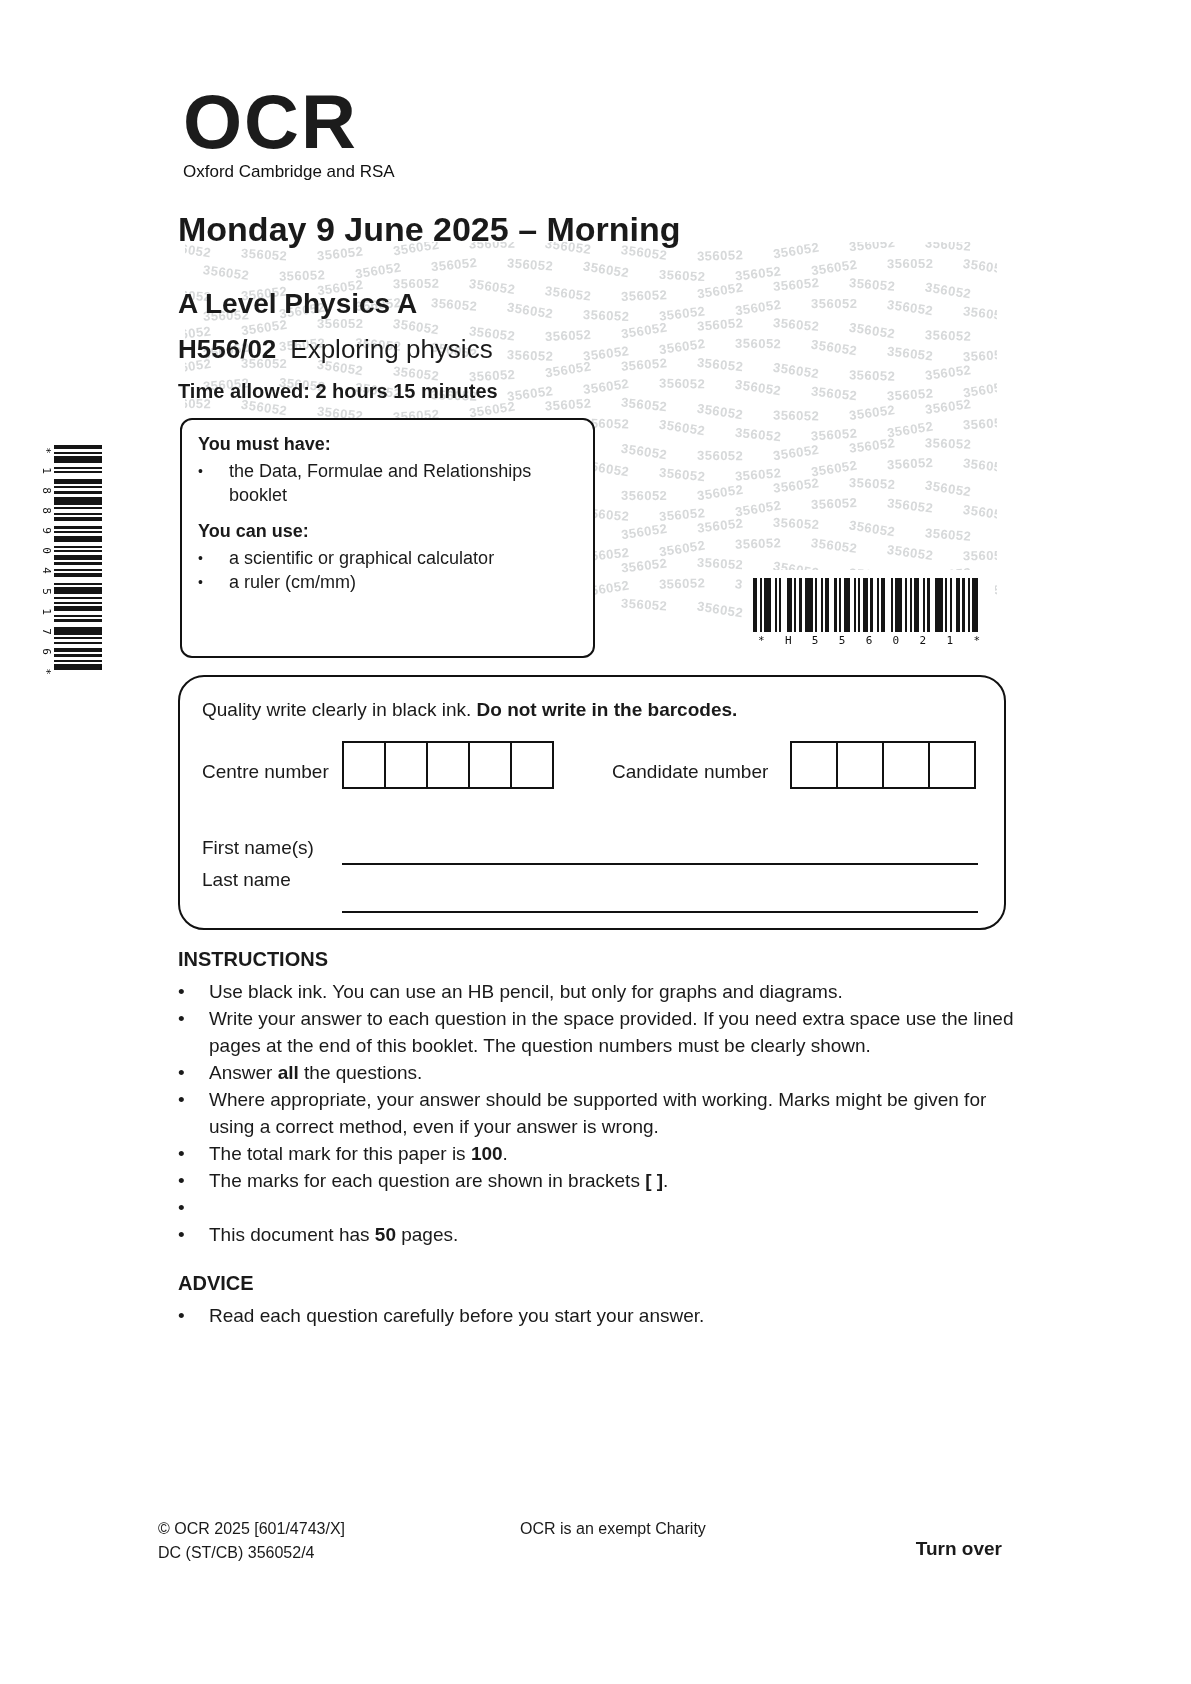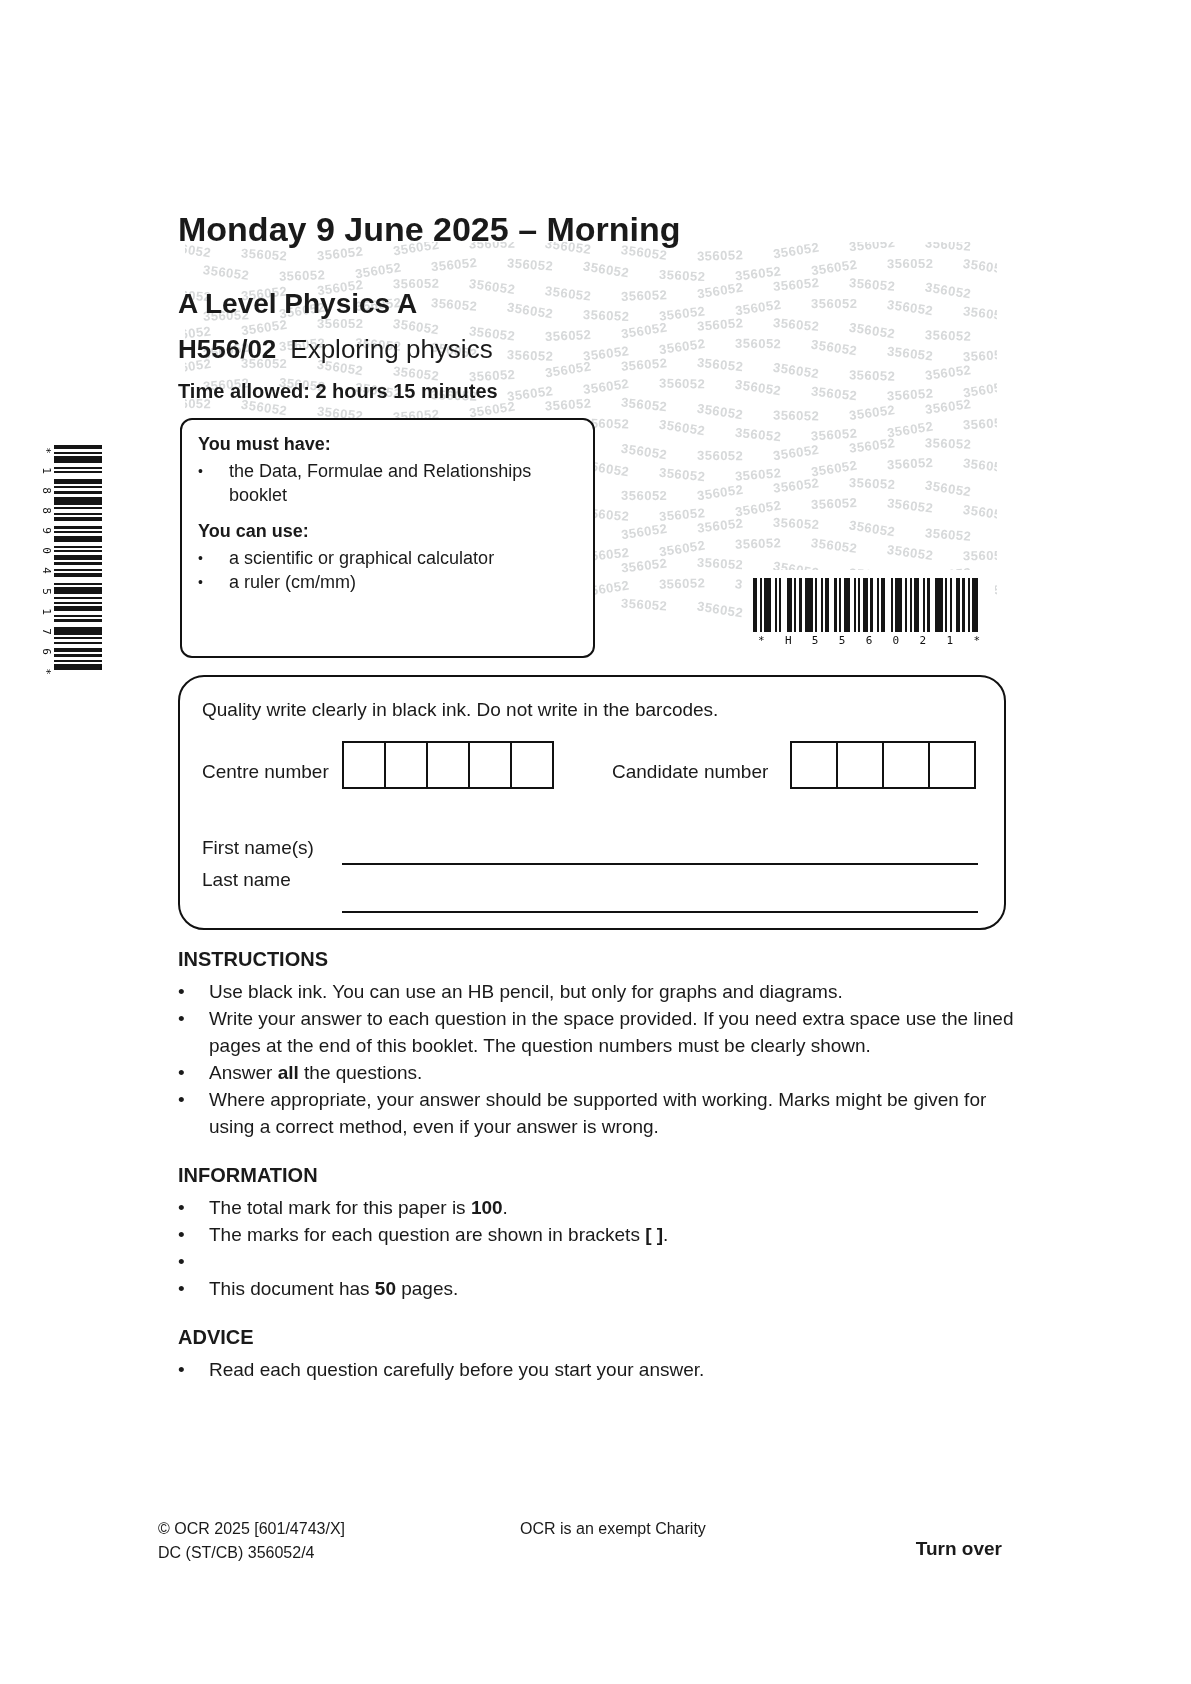--- a/index.html
+++ b/index.html
@@ -42,21 +42,21 @@
   .hbc{left:743px;top:570px;width:252px;height:88px;background:#fff;z-index:1;padding:8px 10px 0 10px;box-sizing:border-box;}
   .hbc-bars{width:230px;height:54px;white-space:nowrap;overflow:hidden;}
   .hbc-bars div{display:inline-block;height:100%;background:#151515;vertical-align:top;}
   .hbc-label{width:222px;margin:2px auto 0 auto;display:flex;justify-content:space-between;
              font-family:"DejaVu Sans Mono",monospace;font-size:11px;color:#111;}
 
   
   .candbox{left:178px;top:675px;width:828px;height:255px;background:#fff;border:2.5px solid #111;border-radius:26px;
            box-sizing:border-box;z-index:1;}
   .candbox .notice{position:absolute;left:22px;top:22px;font-size:19px;}
-  .candbox .notice .b{font-weight:normal;}
+  .candbox .notice .b{font-weight:bold;}
   .rowlabel{position:absolute;font-size:19px;}
   .cells{position:absolute;display:flex;}
   .cell{width:44px;height:48px;border:2px solid #111;background:#fff;box-sizing:border-box;}
   .cell + .cell{margin-left:-2px;}
   .cells.cand .cell{width:48px;}
   .writeline{position:absolute;border-bottom:2px solid #111;}
 
   
   .sections{left:178px;top:946px;width:838px;z-index:1;font-size:19px;line-height:27px;}
   .sec-hd{font-size:20px;font-weight:bold;margin:0 0 5px 0;}
@@ -335,20 +335,24 @@
         <div style="height: 8px; margin-bottom: 2px;"></div>
         <div style="height: 2px; margin-bottom: 3px;"></div>
         <div style="height: 2px; margin-bottom: 4px;"></div>
         <div style="height: 4px; margin-bottom: 2px;"></div>
         <div style="height: 3px; margin-bottom: 3px;"></div>
         <div style="height: 2px; margin-bottom: 2px;"></div>
         <div style="height: 6px; margin-bottom: 4px;"></div>
       </div>
   </div>
 
+  <div class="abs logo">
+    <div class="logo-ocr">OCR</div>
+    <div class="logo-sub">Oxford Cambridge and RSA</div>
+  </div>
 
   <div class="abs title">Monday 9 June 2025 – Morning</div>
   <div class="abs subtitle">A Level Physics A</div>
   <div class="abs paperline">
     <span class="code">H556/02</span><span>Exploring physics</span>
   </div>
   <div class="abs time">Time allowed: 2 hours 15 minutes</div>
 
   <div class="abs musthave">
     <div class="hd">You must have:</div>
@@ -422,21 +426,20 @@
         </div>
         <div class="bullet-row">
           <span class="marker">•</span>
           <span class="bt"><span>Answer </span><span class="b">all</span><span> the questions.</span></span>
         </div>
         <div class="bullet-row">
           <span class="marker">•</span>
           <span class="bt"><span>Where appropriate, your answer should be supported with working. Marks might be given for using a correct method, even if your answer is wrong.</span></span>
         </div>
       </div>
-    <div class="sec-hd gap">INFORMATION</div>
     <div>
         <div class="bullet-row">
           <span class="marker">•</span>
           <span class="bt"><span>The total mark for this paper is </span><span class="b">100</span><span>.</span></span>
         </div>
         <div class="bullet-row">
           <span class="marker">•</span>
           <span class="bt"><span>The marks for each question are shown in brackets </span><span class="b">[ ]</span><span>.</span></span>
         </div>
         <div class="bullet-row">

